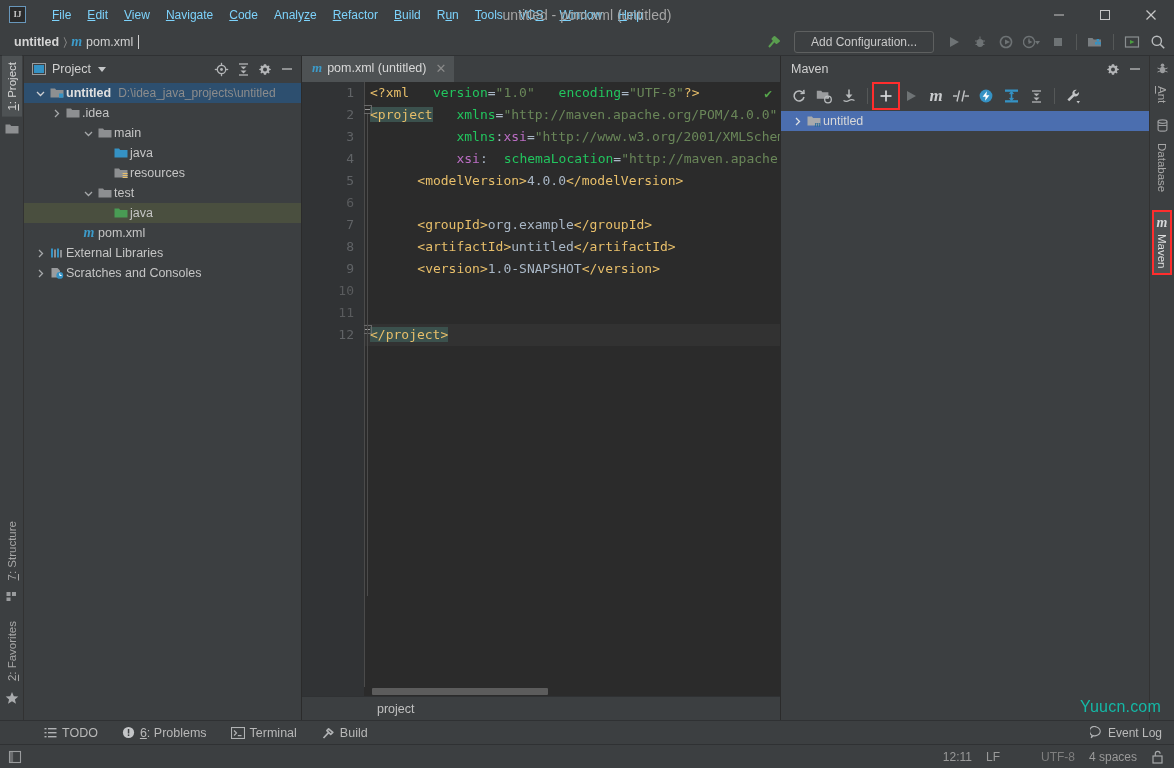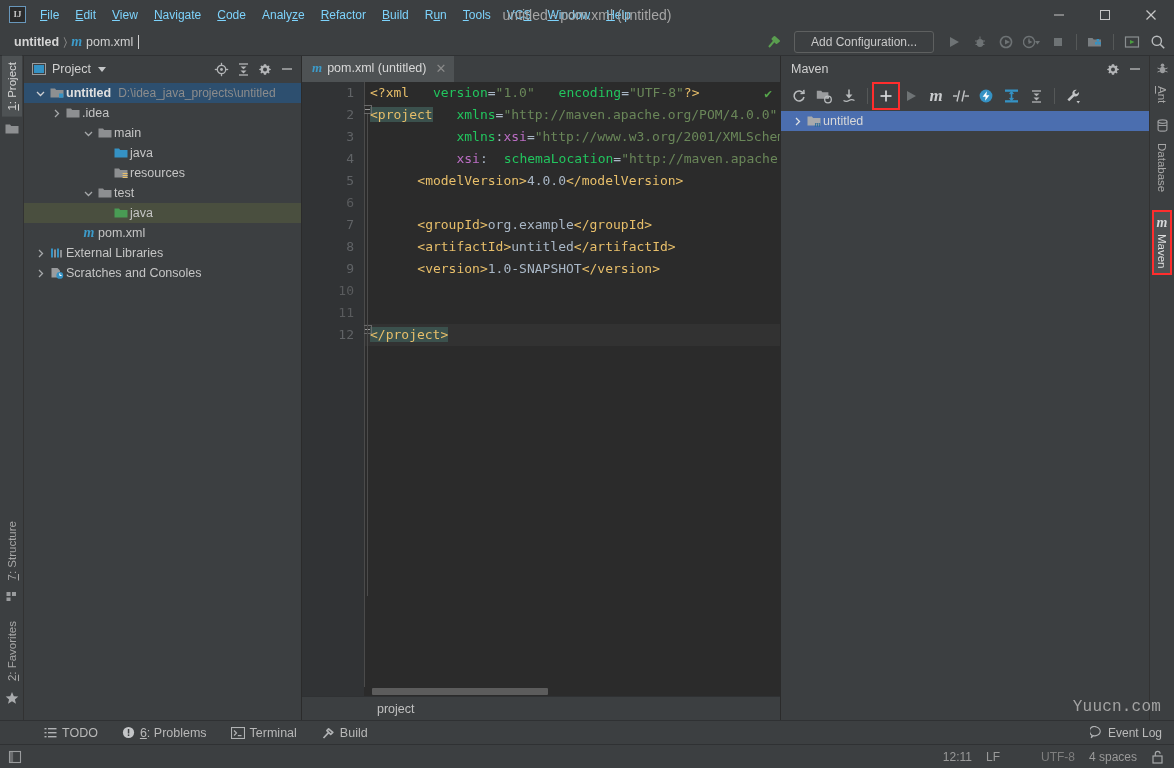--- a/index.html
+++ b/index.html
@@ -12,21 +12,21 @@
     overflow: hidden;
   }
   .app { position: relative; width: 1174px; height: 768px; display: flex; flex-direction: column; }
 
   
   .menubar {
     height: 29px; background: #3c3f41; display: flex; align-items: center;
     flex: none; position: relative;
   }
   .ij-logo {
-    width: 17px; height: 17px; margin-left: 9px; margin-right: 6px;
+    width: 17px; height: 17px; margin-left: 9px; margin-right: 18px;
     border: 1px solid #6897bb; background: #2b2b2b; color: #c7c7c7;
     font-size: 9px; font-weight: bold; line-height: 15px; text-align: center;
     font-family: "Liberation Serif", serif;
   }
   .menu-item {
     padding: 3px 8px; color: #7dd3fc; font-size: 12px; white-space: nowrap;
   }
   .menu-item u { text-decoration: underline; }
   .win-title {
     position: absolute; left: 0; right: 0; text-align: center;
@@ -219,21 +219,21 @@
   .statusbar {
     height: 24px; background: #3c3f41; display: flex; align-items: center;
     border-top: 1px solid #2f3133; flex: none; padding: 0 10px 0 8px;
     color: #9a9a9a; font-size: 12px;
   }
   .sb-right { margin-left: auto; display: flex; align-items: center; gap: 14px; }
   .sb-dim { color: #7e7e7e; margin-left: 27px; }
 
   .watermark {
     position: absolute; right: 13px; bottom: 52px;
-    color: #a3a3a3; font-size: 16px; font-family: Liberation Mono, monospace;
+    color: #14b8a6; font-size: 16px; font-family: Liberation Sans, sans-serif;
     letter-spacing: 0.2px;
   }
   svg { shape-rendering: geometricPrecision; }
 </style>
 </head>
 <body>
 
 <div class="app">
 
   <div class="menubar">

